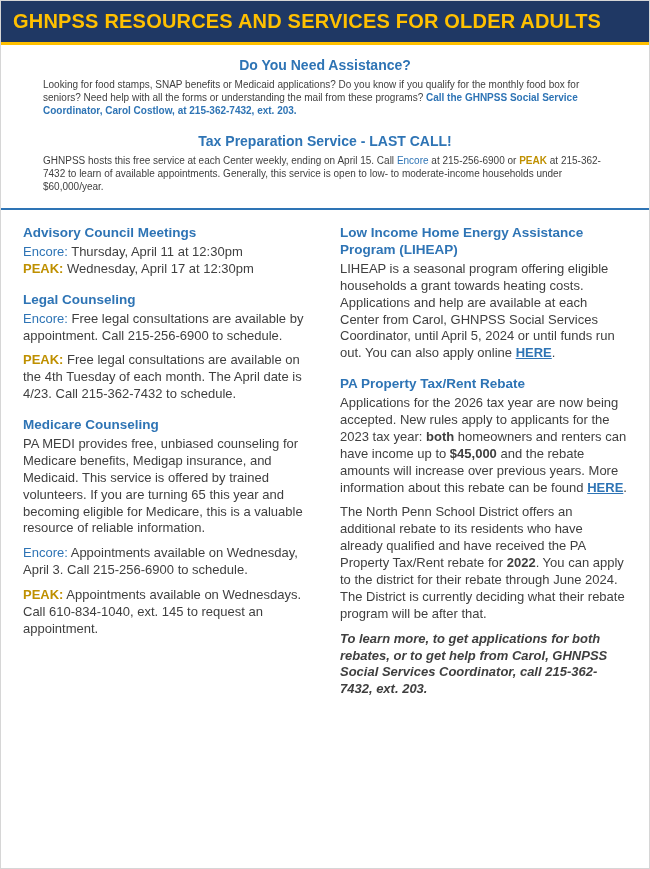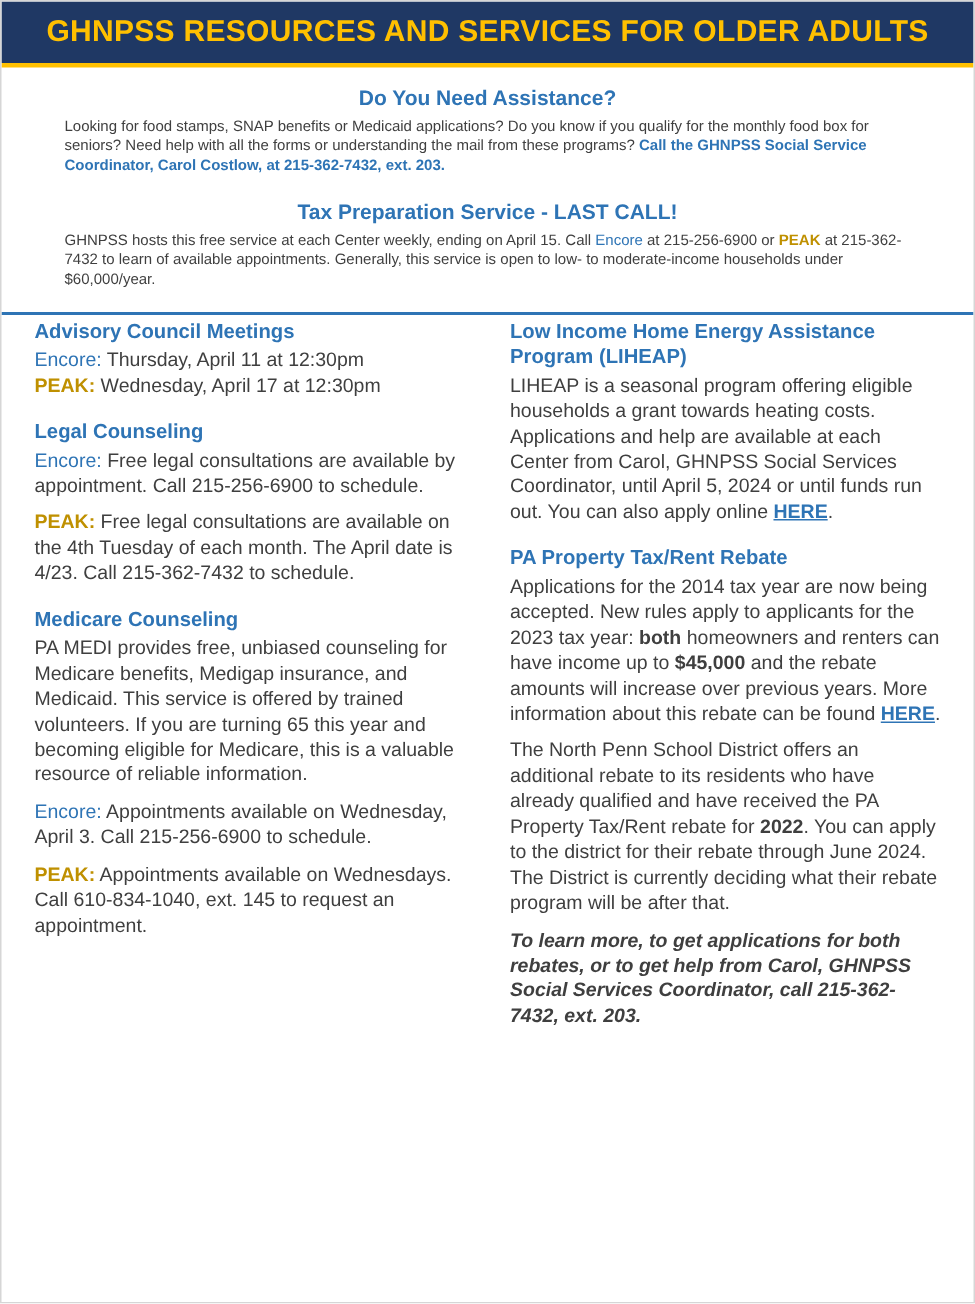--- a/index.html
+++ b/index.html
@@ -10,21 +10,21 @@
     position: relative;
     width: 650px; height: 869px;
     margin: 0 auto;
     background: #ffffff;
     border: 1px solid #d6d6d6;
     overflow: hidden;
   }
 
   .masthead {
     background: var(--navy, #1F3864);
-    text-align: center;
+    text-align: left;
     padding: 9px 12px 10px 12px;
   }
   .masthead h1 {
     color: var(--gold, #FFC000);
     font-size: 20px;
     font-weight: bold;
     line-height: 1.1;
     letter-spacing: 0.2px;
   }
   .gold-rule { height: 3px; background: var(--gold, #FFC000); }
@@ -42,21 +42,21 @@
     line-height: 1.32;
     margin-bottom: 15px;
   }
 
   .blue-bold { color: var(--blue, #2E74B5); font-weight: bold; }
   .encore    { color: var(--blue, #2E74B5); font-weight: normal; }
   .peak      { color: var(--peak, #BF9000); font-weight: bold; }
 
   .blue-rule { height: 2px; background: var(--blue, #2E74B5); margin-top: 1px; }
 
-  .columns { display: flex; padding: 3px 22px 0 22px; }
+  .columns { display: flex; padding: 15px 22px 0 22px; }
   .col-left  { width: 292px; margin-right: 26px; }
   .col-right { width: 288px; }
 
   .col section { margin-bottom: 14px; }
   .col h3 {
     color: var(--blue, #2E74B5);
     font-size: 13.5px; font-weight: bold;
     line-height: 1.25;
     margin-bottom: 2px;
   }
@@ -159,21 +159,21 @@
         <h3>Low Income Home Energy Assistance Program (LIHEAP)</h3>
         <p>
           <span>LIHEAP is a seasonal program offering eligible households a grant towards heating costs. Applications and help are available at each Center from Carol, GHNPSS Social Services Coordinator, until April 5, 2024 or until funds run out. You can also apply online</span>
           <a class="link">HERE</a><span>.</span>
         </p>
       </section>
 
       <section>
         <h3>PA Property Tax/Rent Rebate</h3>
         <p class="gap">
-          <span>Applications for the 2014 tax year are now being accepted. New rules apply to applicants for the 2023 tax year:</span>
+          <span>Applications for the 2026 tax year are now being accepted. New rules apply to applicants for the 2023 tax year:</span>
           <strong>both</strong>
           <span>homeowners and renters can have income up to</span>
           <strong>$45,000</strong>
           <span>and the rebate amounts will increase over previous years. More information about this rebate can be found</span>
           <a class="link">HERE</a><span>.</span>
         </p>
         <p class="gap">
           <span>The North Penn School District offers an additional rebate to its residents who have already qualified and have received the PA Property Tax/Rent rebate for</span>
           <strong>2022</strong><span>. You can apply to the district for their rebate through June 2024. The District is currently deciding what their rebate program will be after that.</span>
         </p>

